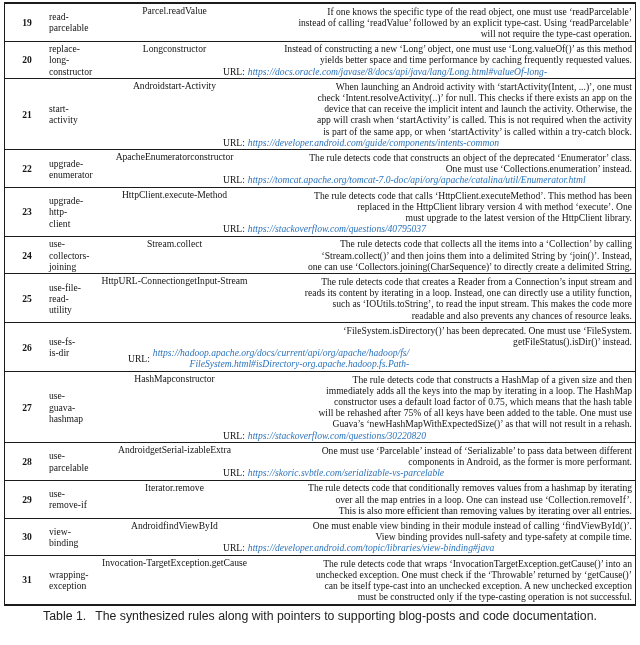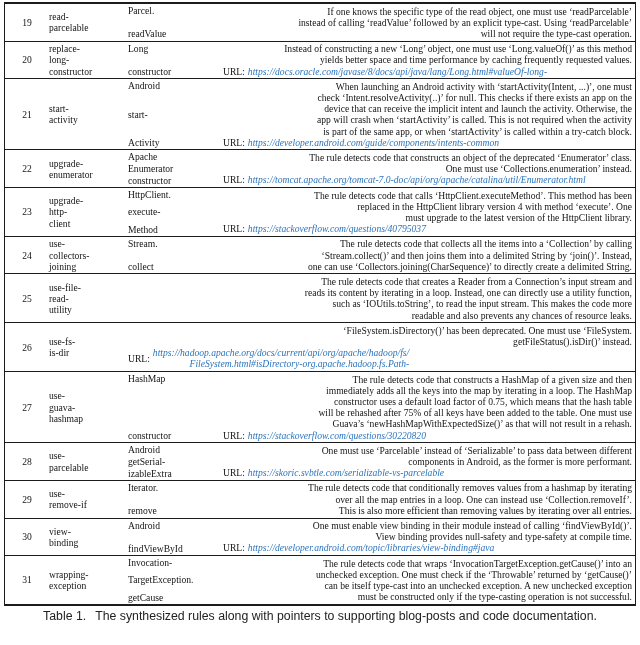--- a/index.html
+++ b/index.html
@@ -7,23 +7,23 @@
   .rules-table{
     margin:0 4px;
     border-top:2.2px solid #1c1c1c;
     border-bottom:2.2px solid #1c1c1c;
     border-left:1px solid #1c1c1c;
     border-right:1px solid #1c1c1c;
   }
   .row{display:flex;border-bottom:1.4px solid #1c1c1c;align-items:stretch;}
   .row:last-child{border-bottom:none;}
   .cell{font-size:9.6px;line-height:11.2px;}
-  .c-num{width:44px;display:flex;align-items:center;justify-content:center;flex:none;}
+  .c-num{width:44px;display:flex;align-items:center;justify-content:center;flex:none;font-weight:bold;}
   .c-rule{width:77px;display:flex;flex-direction:column;justify-content:center;flex:none;padding:1px 2px 1px 0;}
-  .c-method{width:93px;display:flex;flex-direction:column;justify-content:space-between;flex:none;padding:1px 2px 1px 0;}
+  .c-method{width:93px;display:flex;flex-direction:row;justify-content:center;flex:none;padding:1px 2px 1px 0;}
   .c-desc{flex:1;padding:1.5px 3px 1.5px 0;text-align:right;}
   .desc-line{white-space:nowrap;}
   .url-line{display:flex;gap:3px;white-space:nowrap;}
   .url-label{color:#141414;flex:none;}
   .url-link{font-style:italic;color:#2b74bd;}
   .url-multi{display:flex;gap:3px;align-items:center;}
   .url-multi .stack{display:flex;flex-direction:column;}
   .caption{margin-top:3px;text-align:center;font-family:"Liberation Sans","DejaVu Sans",sans-serif;font-size:12.3px;color:#222;white-space:nowrap;}
   .caption .cap-label{margin-right:9px;}
 </style>
@@ -164,20 +164,26 @@
       </div>
       <div class="row">
         <div class="cell c-num">
           <div>25</div>
         </div>
         <div class="cell c-rule">
           <div>use-file-</div>
           <div>read-</div>
           <div>utility</div>
         </div>
+        <div class="cell c-method">
+          <div>HttpURL-</div>
+          <div>Connection</div>
+          <div>getInput-</div>
+          <div>Stream</div>
+        </div>
         <div class="cell c-desc">
           <div class="desc-line">The rule detects code that creates a Reader from a Connection’s input stream and</div>
           <div class="desc-line">reads its content by iterating in a loop. Instead, one can directly use a utility function,</div>
           <div class="desc-line">such as ‘IOUtils.toString’, to read the input stream. This makes the code more</div>
           <div class="desc-line">readable and also prevents any chances of resource leaks.</div>
         </div>
       </div>
       <div class="row">
         <div class="cell c-num">
           <div>26</div>

